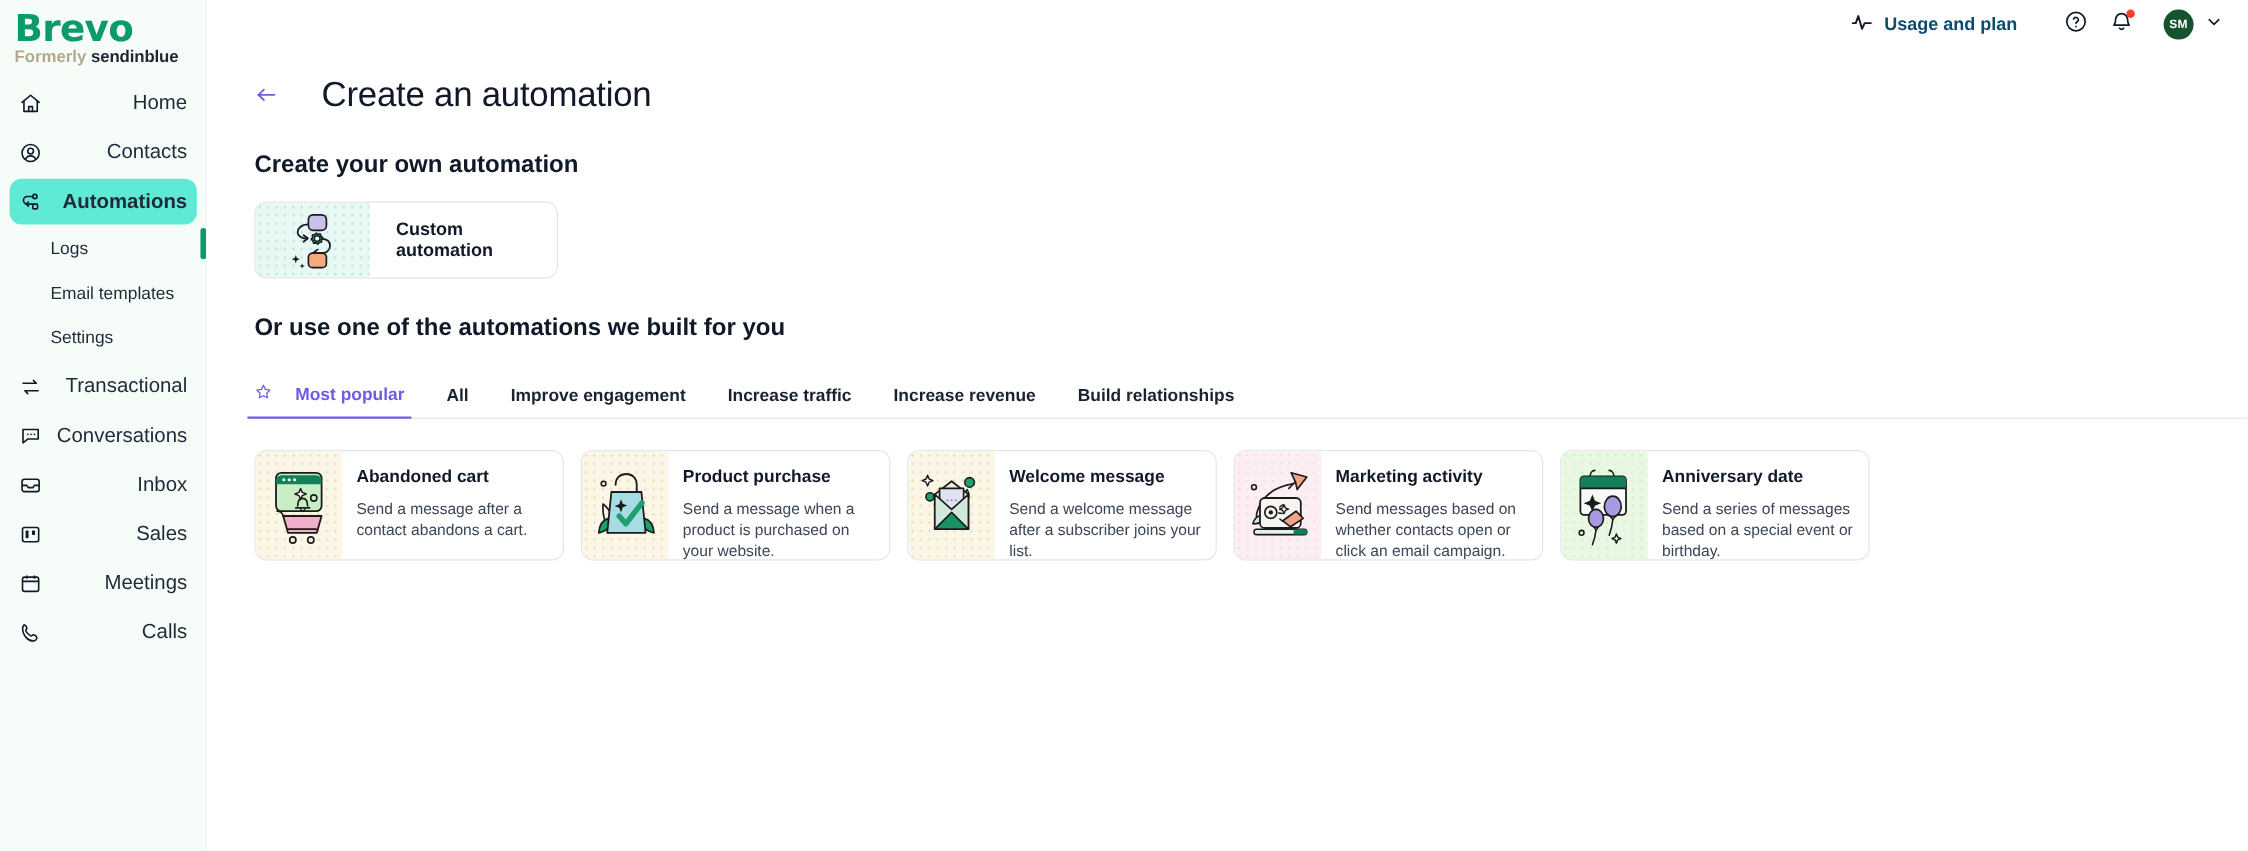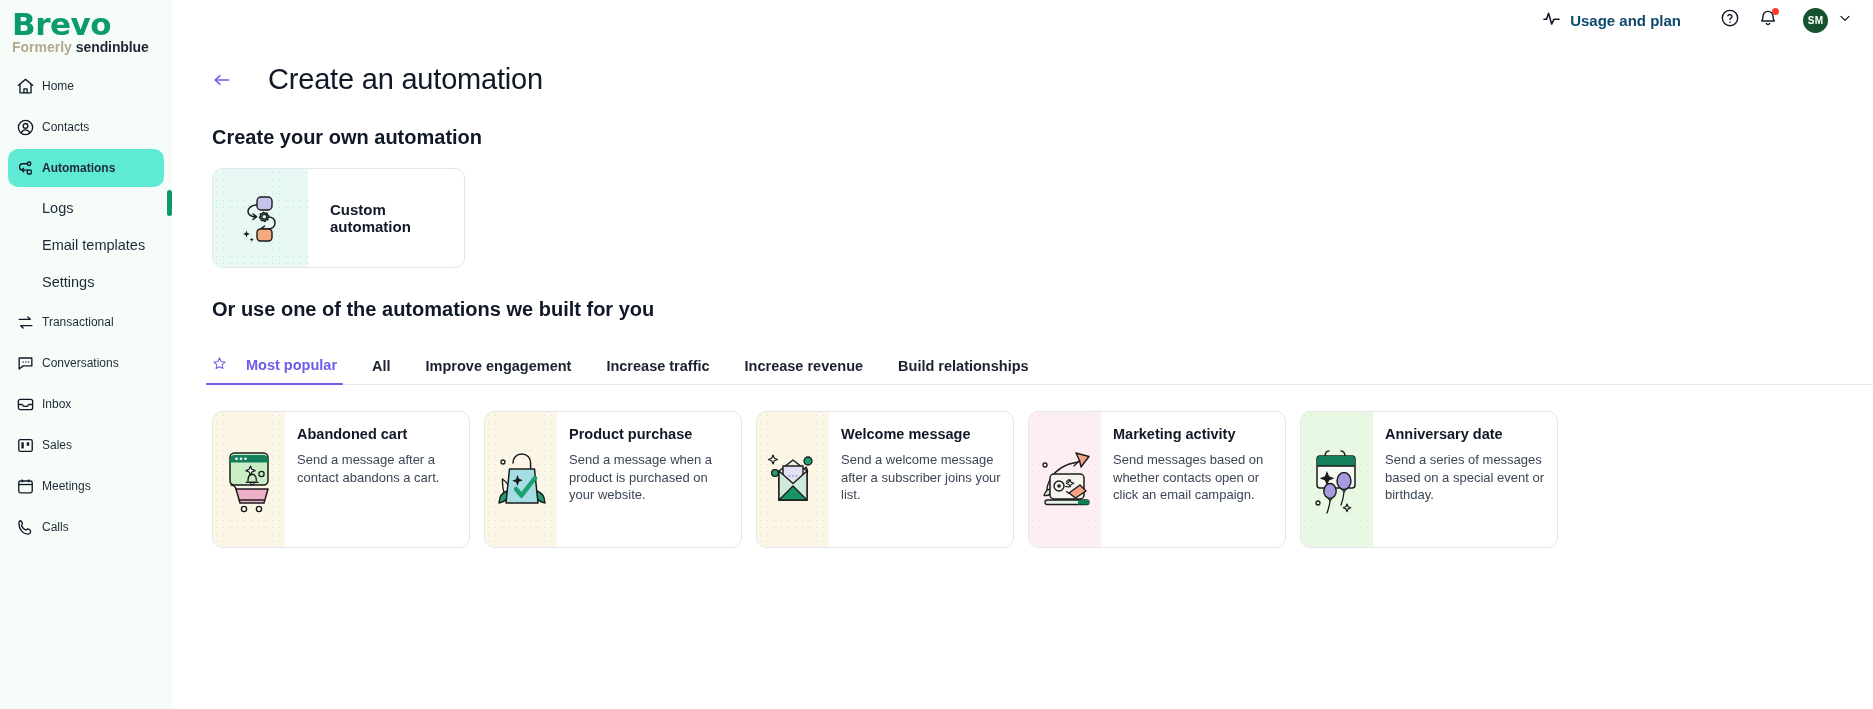--- a/index.html
+++ b/index.html
@@ -35,22 +35,23 @@
 
   .nav { margin-top: 14px; }
   .nav-item {
     display: flex; align-items: center;
     height: 38px;
     margin: 3px 8px;
     padding: 0 8px;
     border-radius: 10px;
     cursor: pointer;
     color: #1f2937;
-    font-size: 12px;
+    font-size: 17px;
     position: relative;
+    justify-content: space-between;
   }
   .nav-item .ic { width: 26px; flex: 0 0 26px; display: flex; align-items: center; color: #111827; }
   .nav-item .lbl { white-space: nowrap; }
   .nav-item.active {
     background: #5eead4;
     font-weight: 700;
   }
   .nav-sub {
     display: flex; align-items: center;
     height: 36px;
@@ -130,21 +131,21 @@
   .back-arrow { color: #6c5ce7; font-size: 19px; cursor: pointer; line-height: 1; margin-top:3px; }
   .page-title { font-size: 29px; font-weight: 400; color: #111827; letter-spacing: -0.2px; }
 
   .section-title {
     font-size: 20px; font-weight: 700; color: #111827;
     margin-top: 30px;
   }
 
   
   .custom-card {
-    width: 253px; height: 100px;
+    width: 253px; height: 64px;
     margin-top: 19px;
     border: 1px solid #e3e6ea;
     border-radius: 10px;
     display: flex; align-items: center;
     overflow: hidden;
     cursor: pointer;
     background: #fff;
   }
   .custom-card .thumb {
     width: 95px; height: 100%;
@@ -180,21 +181,21 @@
     content: ""; position: absolute;
     left: -6px; right: -6px; bottom: -1px;
     height: 2.5px; background: #6c5ce7; border-radius: 2px;
   }
 
   .cards {
     display: flex; gap: 14px;
     margin-top: 26px;
   }
   .tcard {
-    width: 258px; height: 137px;
+    width: 258px; height: 92px;
     border: 1px solid #e3e6ea;
     border-radius: 10px;
     display: flex;
     overflow: hidden;
     background: #fff;
     cursor: pointer;
     flex: 0 0 258px;
   }
   .tcard .thumb {
     width: 72px; flex: 0 0 72px; height: 100%;

